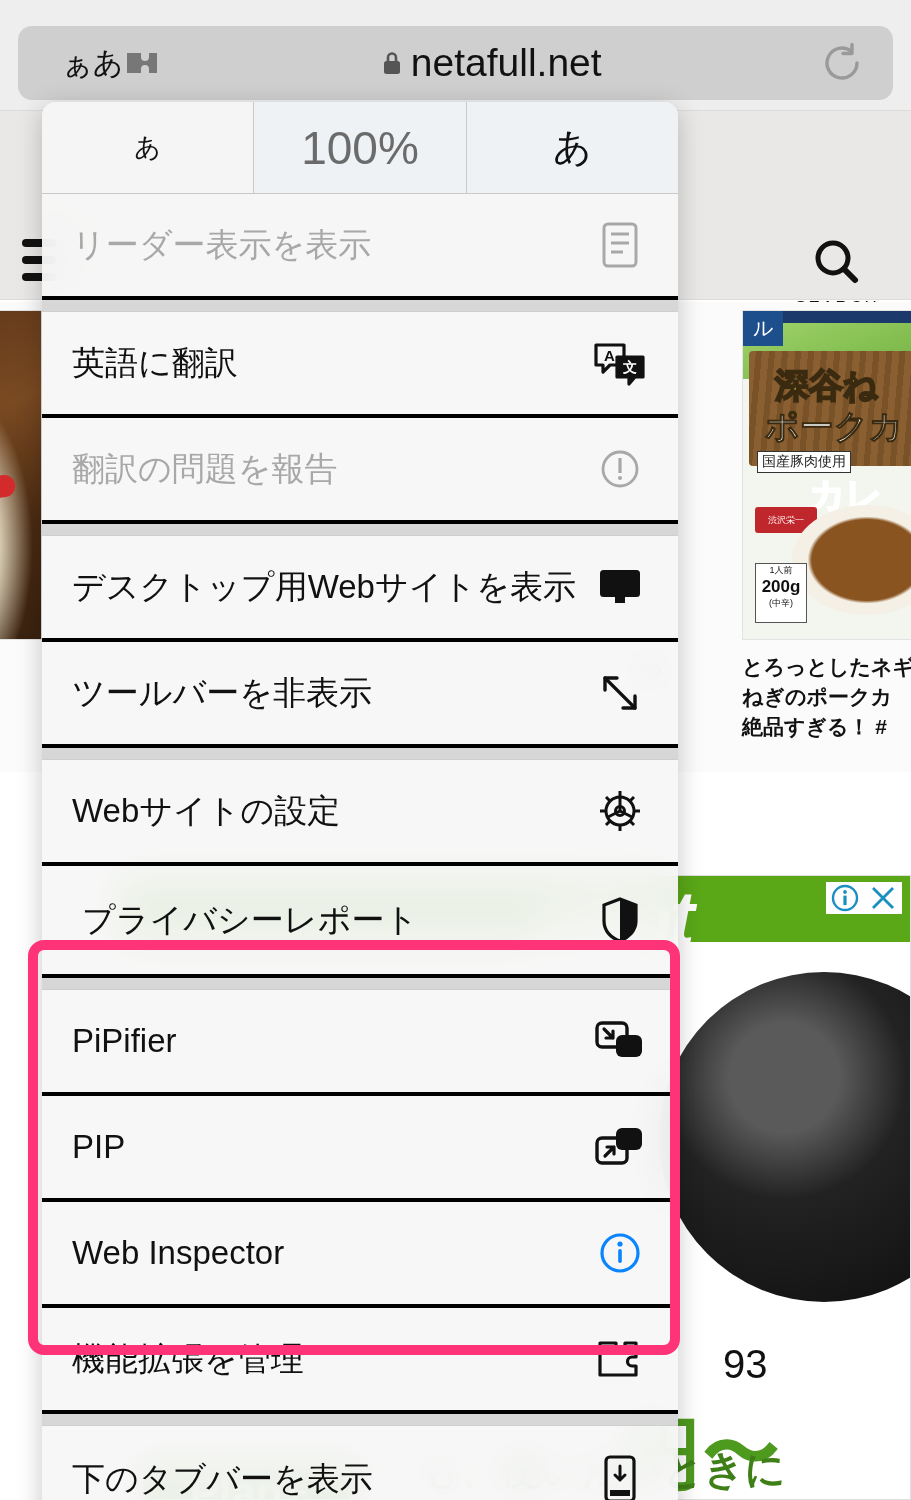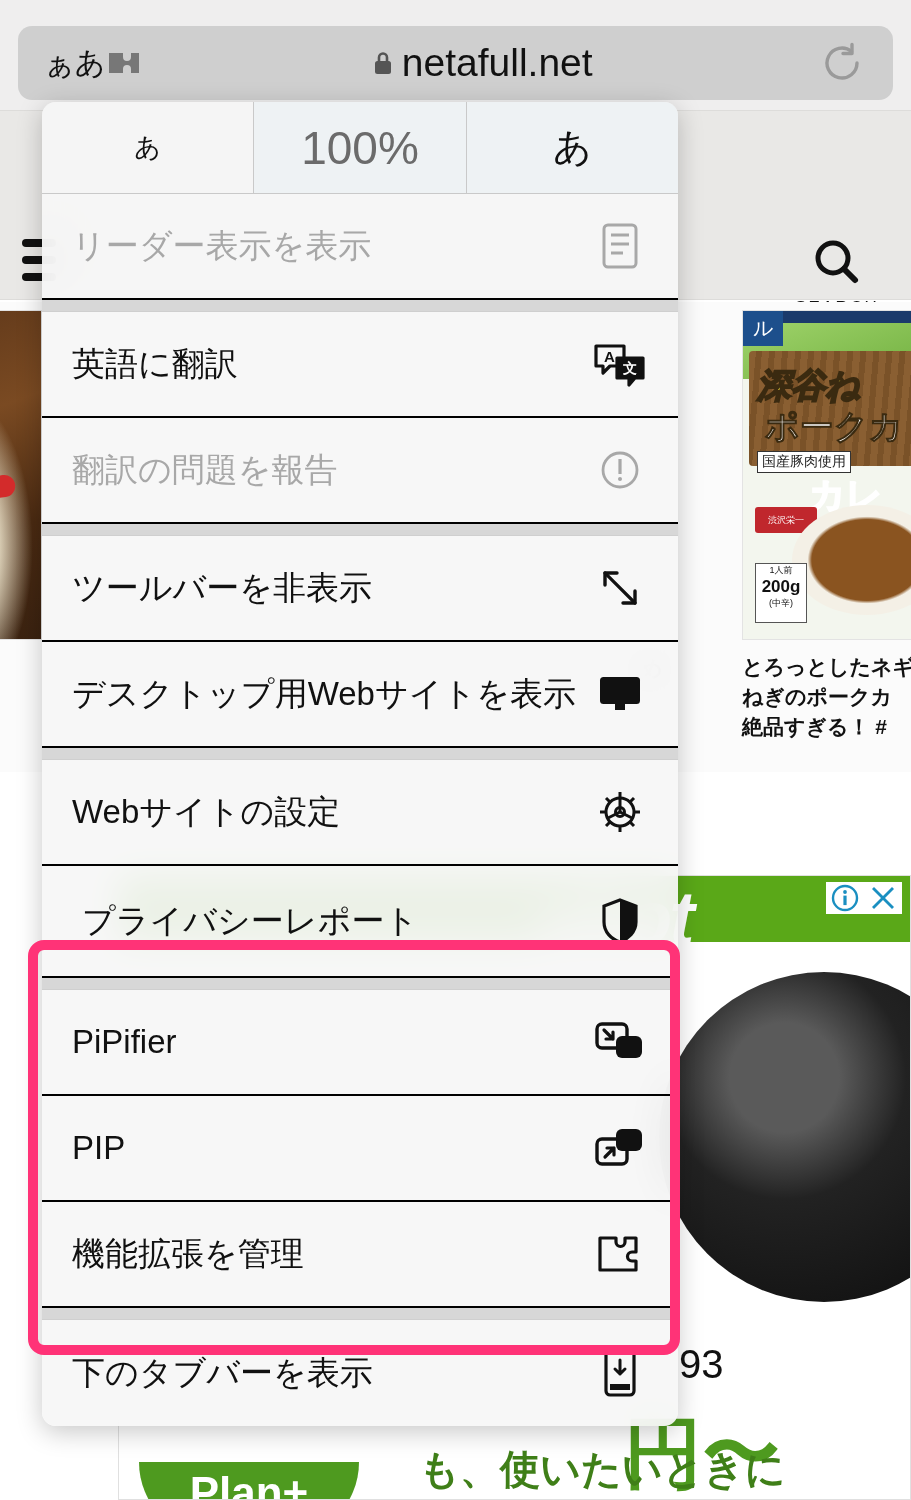--- a/index.html
+++ b/index.html
@@ -54,22 +54,22 @@
   .photo-curry {
     width:100%; height:100%;
     background: linear-gradient(#1b3a6b 0 12px, #f3f6ee 12px 100%);
     position: relative;
   }
   .curry-green { position:absolute; left:0; top:12px; width:100%; height:56px;
      background: linear-gradient(160deg,#9fd36a,#6fae3e);}
   .curry-wood { position:absolute; left:6px; top:40px; width:190px; height:115px;
      background: repeating-linear-gradient(95deg,#8a5f32 0 7px,#7a5228 7px 13px);
      border-radius:4px;}
-  .curry-t1{ position:absolute; left:14px; top:52px; font-size:34px; font-weight:bold;
-     color:#f5e23a; -webkit-text-stroke:2px #3a2a10; white-space:nowrap;font-style:italic;}
+  .curry-t1{ position:absolute; left:32px; top:52px; font-size:34px; font-weight:bold;
+     color:#f5e23a; -webkit-text-stroke:2px #3a2a10; white-space:nowrap;}
   .curry-t2{ position:absolute; left:14px; top:93px; font-size:34px; font-weight:normal;
      color:#ffffff; -webkit-text-stroke:2px #3a2a10; white-space:nowrap;margin-left:8px;}
   .curry-t3{ position:absolute; left:14px; top:140px; font-size:14px; color:#222;
      background:#fff; border:1px solid #333; padding:1px 4px;}
   .curry-t4{ position:absolute; left:66px; top:160px; font-size:36px; font-weight:bold;
      color:#3faa34; -webkit-text-stroke:2px #fff; white-space:nowrap;}
   .curry-seal{ position:absolute; left:12px; top:196px; width:62px; height:26px;
      background:#c0272d; border-radius:3px; color:#fff; font-size:9px; text-align:center; line-height:26px;}
   .curry-dish{ position:absolute; right:-4px; bottom:24px; width:150px; height:110px;
      background: radial-gradient(ellipse at 50% 50%, #8a5420 0 52%, #f4f0e6 56% 100%);
@@ -83,32 +83,32 @@
     position: absolute; left: 118px; top: 875px; width: 793px; height: 625px;
     background: #fff; border: 1px solid #e0e0e0; overflow: hidden;
   }
   .ad-green { position:absolute; left:0; top:0; width:100%; height:66px; background:#5aa818; }
   .ad-logo { position:absolute; left:420px; top:-2px; font-size:76px; font-weight:bold; color:#fff;
      font-style: italic; letter-spacing:-3px;}
   .ad-choice { position:absolute; right:8px; top:6px; background:#fff; padding:1px 4px; display:flex; gap:8px; align-items:center;}
   .ad-body { position:absolute; left:0; top:66px; width:100%; bottom:0; background:#fff; }
   .roomba { position:absolute; left:540px; top:30px; width:330px; height:330px; border-radius:50%;
      background: radial-gradient(circle at 38% 32%, #5a5a5a 0 18%, #222 40%, #0c0c0c 100%); }
-  .ad-num { position:absolute; left:560px; top:400px; font-size:40px; color:#111; }
+  .ad-num { position:absolute; left:560px; top:400px; font-size:40px; color:#111;padding-left:44px; }
   .ad-yen { position:absolute; left:505px; top:460px; font-size:78px; font-weight:bold; color:#4e9a1f; }
   .ad-plan{ position:absolute; left:20px; top:520px; width:220px; height:78px; background:#4e9a1f;
      border-radius: 0 0 110px 110px; color:#fff; font-size:44px; font-weight:bold; text-align:center; line-height:62px;}
   .ad-line1{ position:absolute; left:300px; top:500px; font-size:40px; font-weight:bold; color:#3f7f18; white-space:nowrap;}
 
   
   .toolbar {
     position: absolute; left: 18px; top: 26px; width: 875px; height: 74px;
     background: #cfcfcf; border-radius: 14px; display: flex; align-items: center;
   }
-  .tb-left { display: flex; align-items: center; gap: 0; padding-left: 26px; justify-content: flex-end; }
+  .tb-left { display: flex; align-items: center; gap: 0; padding-left: 44px; justify-content: flex-end; }
   .tb-aa { font-size: 30px; color: #111; }
   .tb-url { flex: 1; text-align: center; font-size: 39px; color: #111; display:flex; align-items:center; justify-content:center; gap:8px;}
   .tb-right { padding-right: 28px; }
 
   
   .menu {
     position: absolute; left: 42px; top: 102px; width: 636px;
     border-radius: 14px; overflow: hidden;
     background: rgba(246,246,246,0.93);
     backdrop-filter: blur(18px);
@@ -120,21 +120,21 @@
     font-size: 34px; color: #111;
   }
   .zoom-cell.mid { border-left: 1px solid #c9c9c9; border-right: 1px solid #c9c9c9;
     font-size: 46px; color:#6b6b6b; background: rgba(232,238,242,0.6); }
   .zoom-cell.small { font-size: 26px; background: rgba(243,243,243,0.6);}
   .zoom-cell.large { font-size: 38px; background: rgba(232,238,242,0.6);}
 
   .mrow {
     display: flex; align-items: center; justify-content: space-between;
     padding: 0 30px; height: 106px; font-size: 33px; color: #111;
-    border-bottom: 2px solid #000000;
+    border-bottom: 4px solid #000000;
   }
   .mrow .label-wrap { display:flex; flex-direction:column; justify-content:center;margin-left:10px; }
   .mrow .sub { font-size: 26px; color: #8b8b8b; margin-top: 2px; }
   .mrow.disabled { color: #a8a8a8; }
   .mrow.tall { height: 112px; }
   .sep { height: 12px; background: rgba(210,210,210,0.85); border-bottom: 1px solid #cfcfcf;}
   .mrow .ic { display: flex; align-items: center; justify-content: center; width: 56px; }
 
   
   .highlight {
@@ -296,36 +296,36 @@
           <circle cx="22" cy="22" r="17" fill="none" stroke="#a8a8a8" stroke-width="2.8"></circle>
           <rect x="20.4" y="11" width="3.2" height="15" fill="#a8a8a8"></rect>
           <circle cx="22" cy="31" r="2" fill="#a8a8a8"></circle>
         </svg>
       </span>
     </div>
 
     <div class="sep"></div>
 
     <div class="mrow">
+      <span>デスクトップ用Webサイトを表示</span>
+      <span class="ic">
+        <svg width="48" height="44" viewBox="0 0 48 44">
+          <rect x="4" y="5" width="40" height="27" rx="3.5" fill="#111"></rect>
+          <rect x="19" y="32" width="10" height="6" fill="#111"></rect>
+        </svg>
+      </span>
+    </div>
+
+    <div class="mrow">
       <span>ツールバーを非表示</span>
       <span class="ic">
         <svg width="46" height="46" viewBox="0 0 46 46">
           <line x1="8" y1="8" x2="38" y2="38" stroke="#111" stroke-width="3.2" stroke-linecap="round"></line>
           <path d="M8 20V8h12" fill="none" stroke="#111" stroke-width="3.4" stroke-linecap="round" stroke-linejoin="round"></path>
           <path d="M38 26v12H26" fill="none" stroke="#111" stroke-width="3.4" stroke-linecap="round" stroke-linejoin="round"></path>
-        </svg>
-      </span>
-    </div>
-
-    <div class="mrow">
-      <span>デスクトップ用Webサイトを表示</span>
-      <span class="ic">
-        <svg width="48" height="44" viewBox="0 0 48 44">
-          <rect x="4" y="5" width="40" height="27" rx="3.5" fill="#111"></rect>
-          <rect x="19" y="32" width="10" height="6" fill="#111"></rect>
         </svg>
       </span>
     </div>
 
     <div class="sep"></div>
 
     <div class="mrow">
       <span>Webサイトの設定</span>
       <span class="ic">
         <svg width="46" height="46" viewBox="0 0 46 46">
@@ -379,20 +379,30 @@
       <span>PIP</span>
       <span class="ic">
         <svg width="52" height="46" viewBox="0 0 52 46">
           <rect x="3" y="14" width="30" height="25" rx="5" fill="none" stroke="#111" stroke-width="3.4"></rect>
           <path d="M11 32 l9-9 M13 23 h7 v7" fill="none" stroke="#111" stroke-width="3.2" stroke-linecap="round" stroke-linejoin="round"></path>
           <rect x="22" y="4" width="26" height="22" rx="6" fill="#111"></rect>
         </svg>
       </span>
     </div>
 
+    <div class="mrow">
+      <span>Web Inspector</span>
+      <span class="ic">
+        <svg width="48" height="48" viewBox="0 0 48 48">
+          <circle cx="24" cy="24" r="18" fill="none" stroke="#0a84ff" stroke-width="3.2"></circle>
+          <circle cx="24" cy="15" r="2.6" fill="#0a84ff"></circle>
+          <rect x="22.2" y="20" width="3.6" height="14" rx="1.8" fill="#0a84ff"></rect>
+        </svg>
+      </span>
+    </div>
 
     <div class="mrow">
       <span>機能拡張を管理</span>
       <span class="ic">
         <svg width="50" height="42" viewBox="0 0 50 42">
           <path d="M5 5h16v4a4.5 4.5 0 1 0 9 0V5h11v14h-4a4.5 4.5 0 1 0 0 9h4v9H5z" fill="none" stroke="#111" stroke-width="3.2" stroke-linejoin="round"></path>
         </svg>
       </span>
     </div>
 

